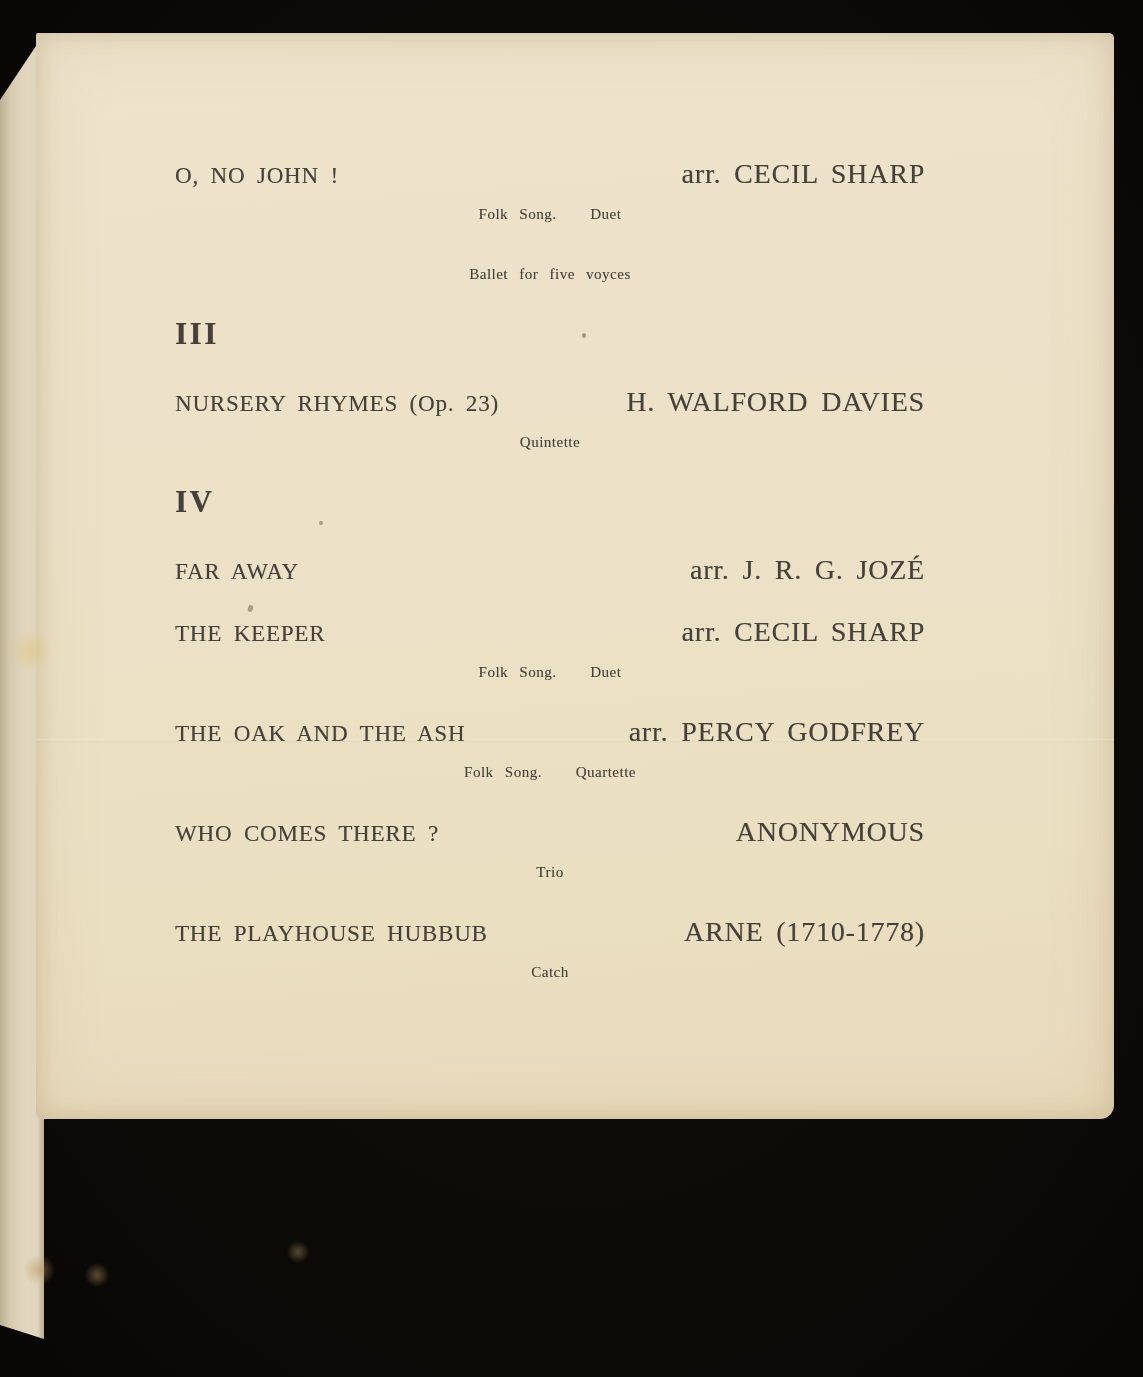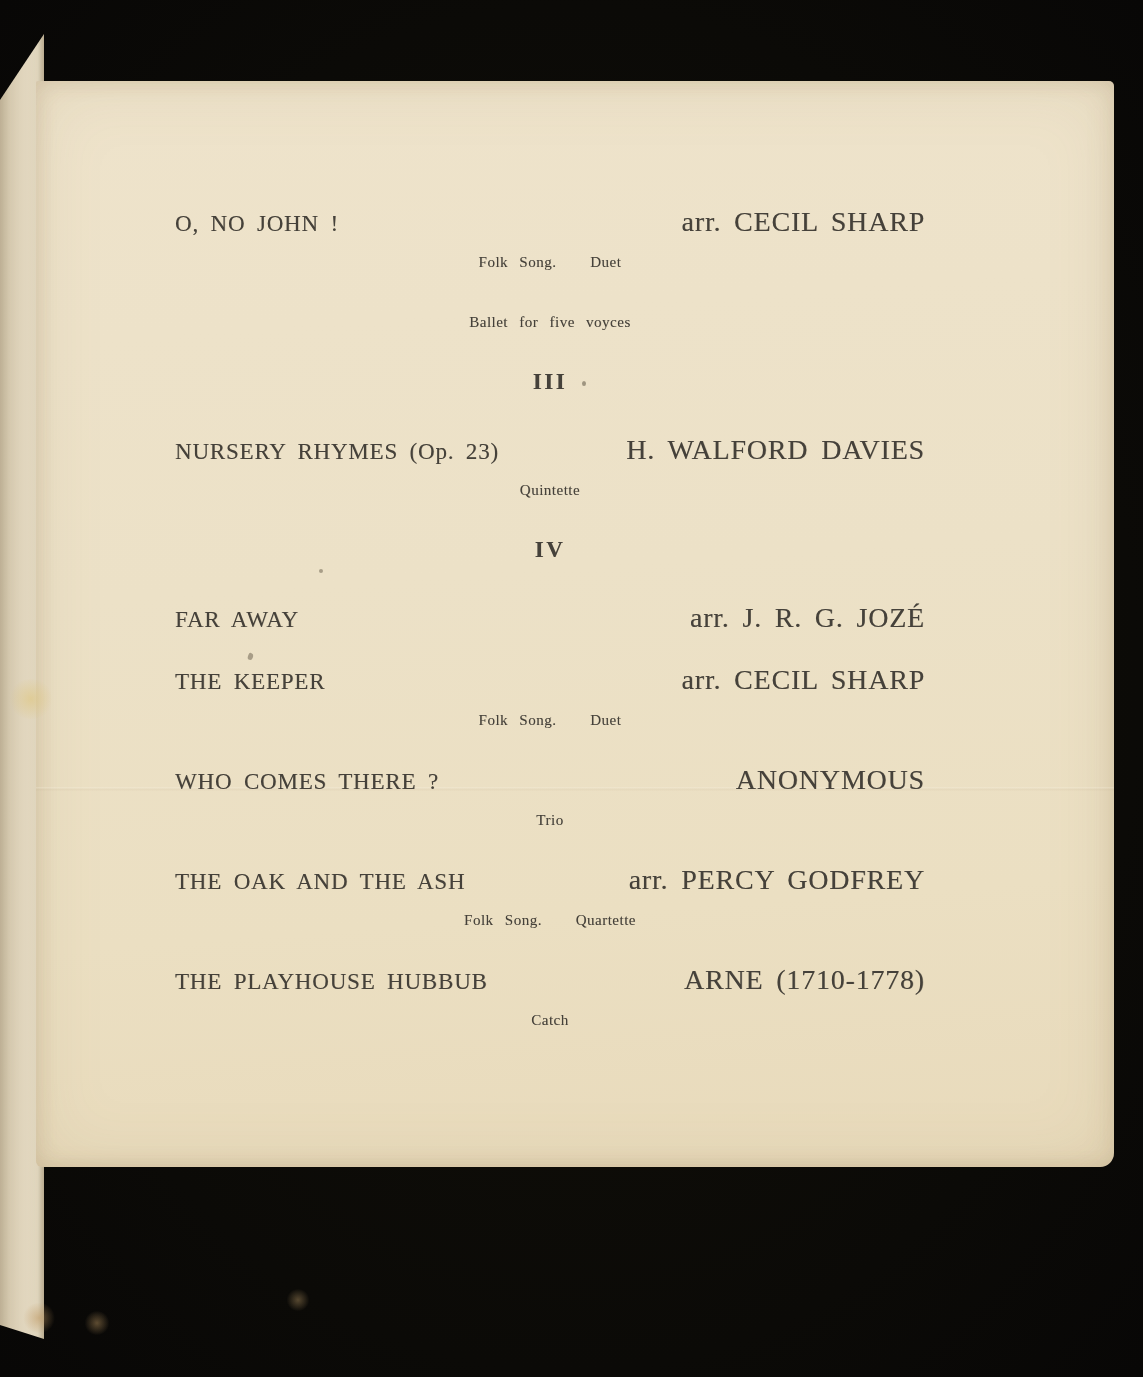--- a/index.html
+++ b/index.html
@@ -33,21 +33,20 @@
     left: 36px;
     top: 33px;
     width: 1078px;
     height: 1086px;
     background: linear-gradient(176deg, #eee3cb 0%, #ece1c7 45%, #ebdfc2 75%, #e8dabb 100%);
     border-radius: 2px 5px 14px 6px;
     box-shadow:
       inset 0 0 70px rgba(150, 120, 75, 0.13),
       inset -6px 0 24px rgba(140, 110, 70, 0.10),
       inset 5px 0 18px rgba(140, 110, 70, 0.12);
-    margin-top: 48px;
   }
   
   .crease {
     position: absolute;
     left: 0;
     right: 0;
     top: 706px;
     height: 4px;
     background: linear-gradient(to bottom,
       rgba(255, 252, 240, 0.45) 0%,
@@ -124,25 +123,25 @@
     font-size: 15px;
     line-height: 28px;
     letter-spacing: 0.5px;
     word-spacing: 7px;
     text-align: center;
     white-space: pre;
     text-shadow: 0.3px 0.3px 0.4px rgba(70, 62, 50, 0.3);
     font-family: Liberation Serif, serif;
   }
   .section-header {
-    font-size: 23px;
+    font-size: 31px;
     font-weight: bold;
     line-height: 28px;
     letter-spacing: 2.5px;
-    text-align: center;
+    text-align: left;
     margin: 30px 0 40px 0;
     text-shadow: 0.4px 0.4px 0.5px rgba(70, 62, 50, 0.4);
   }
 </style>
 </head>
 <body>
 
 <div class="scene">
   <div class="spine"></div>
 
@@ -193,32 +192,32 @@
       <div class="item">
         <div class="item-row">
           <span class="item-title">THE KEEPER</span>
           <span class="item-credit">arr. CECIL SHARP</span>
         </div>
         <div class="item-desc">Folk Song.   Duet</div>
       </div>
 
       <div class="item">
         <div class="item-row">
+          <span class="item-title">THE OAK AND THE ASH</span>
+          <span class="item-credit">arr. PERCY GODFREY</span>
+        </div>
+        <div class="item-desc">Folk Song.   Quartette</div>
+      </div>
+
+      <div class="item">
+        <div class="item-row">
           <span class="item-title">WHO COMES THERE ?</span>
           <span class="item-credit">ANONYMOUS</span>
         </div>
         <div class="item-desc">Trio</div>
-      </div>
-
-      <div class="item">
-        <div class="item-row">
-          <span class="item-title">THE OAK AND THE ASH</span>
-          <span class="item-credit">arr. PERCY GODFREY</span>
-        </div>
-        <div class="item-desc">Folk Song.   Quartette</div>
       </div>
 
       <div class="item">
         <div class="item-row">
           <span class="item-title">THE PLAYHOUSE HUBBUB</span>
           <span class="item-credit">ARNE (1710-1778)</span>
         </div>
         <div class="item-desc">Catch</div>
       </div>
 

